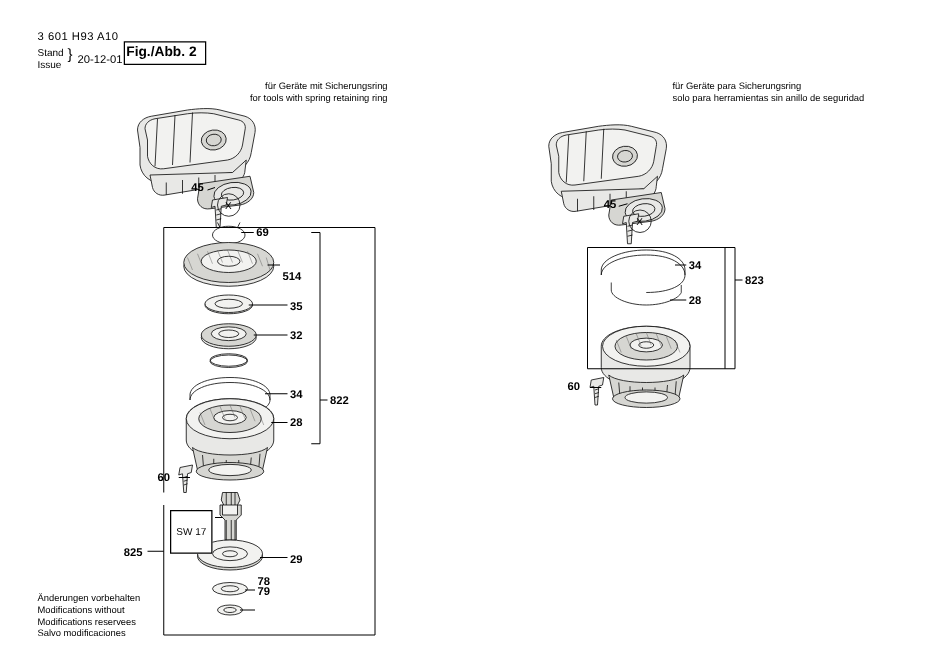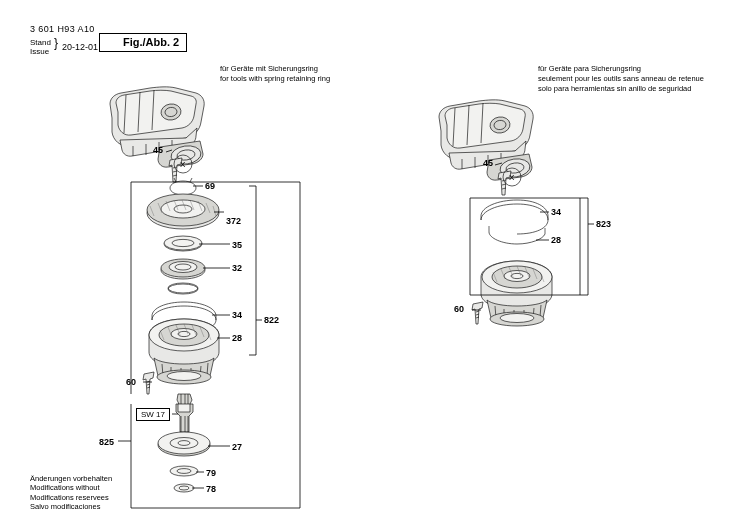--- a/index.html
+++ b/index.html
@@ -42,54 +42,54 @@
   }
   .hdr-date {
     position: absolute;
     left: 62px; top: 42px;
     font-size: 9px;
   }
   .fig-box {
     position: absolute;
     left: 99px; top: 33px;
     border: 1.6px solid #000;
-    padding: 2px 7px 3px 23px;
+    padding: 2px 7px 3px 1px;
     font-size: 11px;
     font-weight: bold;
   }
   
   .footer {
     position: absolute;
     left: 30px; top: 474px;
     font-size: 7.5px;
     line-height: 9.4px;
   }
   
   .caption {
     position: absolute;
     font-size: 7.5px;
     line-height: 10px;
     white-space: nowrap;
   }
-  .caption.left { left: 220px; top: 64px; }
+  .caption.left { left: 200px; top: 64px; text-align: right; }
   .caption.right { left: 538px; top: 64px; }
 
   
   .lbl {
     position: absolute;
     font-size: 9px;
     font-weight: bold;
     line-height: 10px;
   }
   .lbl.small { font-size: 8px; font-weight: normal; }
   .sw-box {
     position: absolute;
     border: 1px solid #000;
     font-size: 8px;
-    padding: 1px 4px;
+    padding: 12px 4px;
     background: #fff;
   }
   svg.overlay {
     position: absolute;
     left: 0; top: 0;
     width: 750px;
     height: 530px;
     pointer-events: none;
   }
   .ln { stroke: #000; stroke-width: 0.8; fill: none; }
@@ -113,21 +113,20 @@
   <div class="hdr-brace">}</div>
   <div class="hdr-date">20-12-01</div>
   <div class="fig-box">Fig./Abb. 2</div>
 
   <div class="caption left">
     <div>für Geräte mit Sicherungsring</div>
     <div>for tools with spring retaining ring</div>
   </div>
   <div class="caption right">
     <div>für Geräte para Sicherungsring</div>
-    <div>seulement pour les outils sans anneau de retenue</div>
     <div>solo para herramientas sin anillo de seguridad</div>
   </div>
 
   <svg class="overlay" viewBox="0 0 750 530">
 
     <g>
       <path class="part" d="M112,118 L110,104 C110,98 115,94 121,93 L150,88 C158,87 168,86 176,88
                L196,93 C202,95 205,100 204,106 L201,122 C200,130 194,136 186,138
                L130,146 C120,147 113,140 112,132 Z"></path>
       <path class="part-l" d="M118,112 L116,103 C116,99 119,96 124,95 L150,91 C157,90 165,90 171,91
@@ -343,31 +342,31 @@
       <path class="ln" d="M481,310 L472,310"></path>
       <path class="ln" d="M580,198 L588,198 L588,295 L580,295"></path>
       <path class="ln" d="M588,224 L594,224"></path>
       <path class="ln" d="M470,198 L580,198 L580,295 L470,295 L470,198"></path>
     </g>
   </svg>
 
   <div class="lbl" style="left:153px;top:145px;">45</div>
   <div class="lbl small" style="left:180px;top:160px;">X</div>
   <div class="lbl" style="left:205px;top:181px;">69</div>
-  <div class="lbl" style="left:226px;top:216px;">372</div>
+  <div class="lbl" style="left:226px;top:216px;">514</div>
   <div class="lbl" style="left:232px;top:240px;">35</div>
   <div class="lbl" style="left:232px;top:263px;">32</div>
   <div class="lbl" style="left:232px;top:310px;">34</div>
   <div class="lbl" style="left:232px;top:333px;">28</div>
   <div class="lbl" style="left:264px;top:315px;text-align:center;">822</div>
   <div class="lbl" style="left:126px;top:377px;">60</div>
   <div class="lbl" style="left:99px;top:437px;">825</div>
-  <div class="lbl" style="left:232px;top:442px;">27</div>
+  <div class="lbl" style="left:232px;top:442px;">29</div>
   <div class="lbl" style="left:206px;top:468px;">79</div>
-  <div class="lbl" style="left:206px;top:484px;">78</div>
+  <div class="lbl" style="left:206px;top:460px;">78</div>
   <div class="sw-box" style="left:136px;top:408px;">SW 17</div>
 
   <div class="lbl" style="left:483px;top:158px;">45</div>
   <div class="lbl small" style="left:509px;top:173px;">X</div>
   <div class="lbl" style="left:551px;top:207px;">34</div>
   <div class="lbl" style="left:551px;top:235px;">28</div>
   <div class="lbl" style="left:596px;top:219px;">823</div>
   <div class="lbl" style="left:454px;top:304px;">60</div>
 
   <div class="footer">

